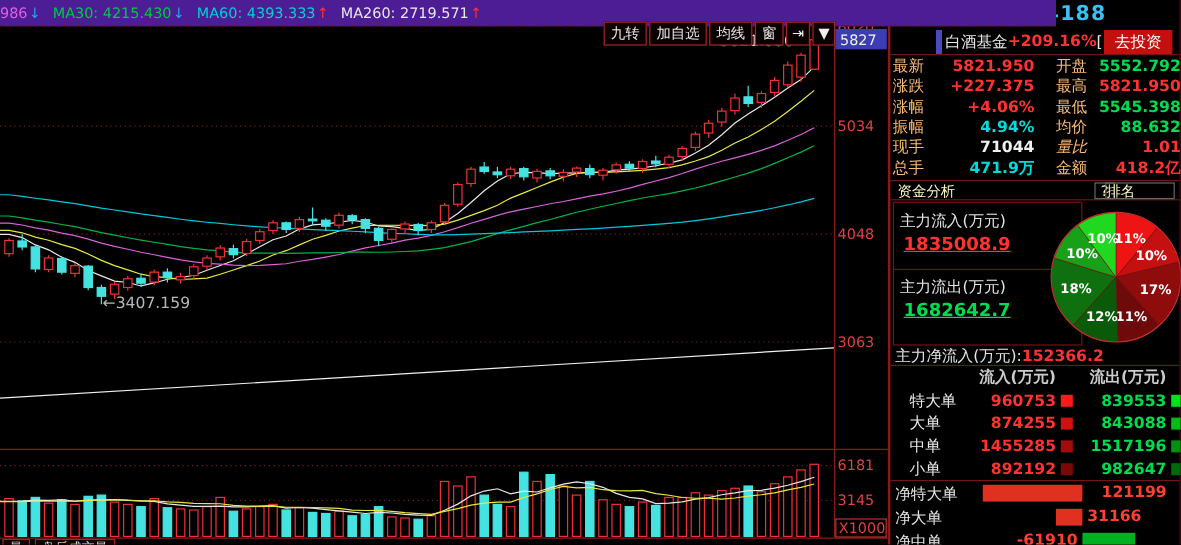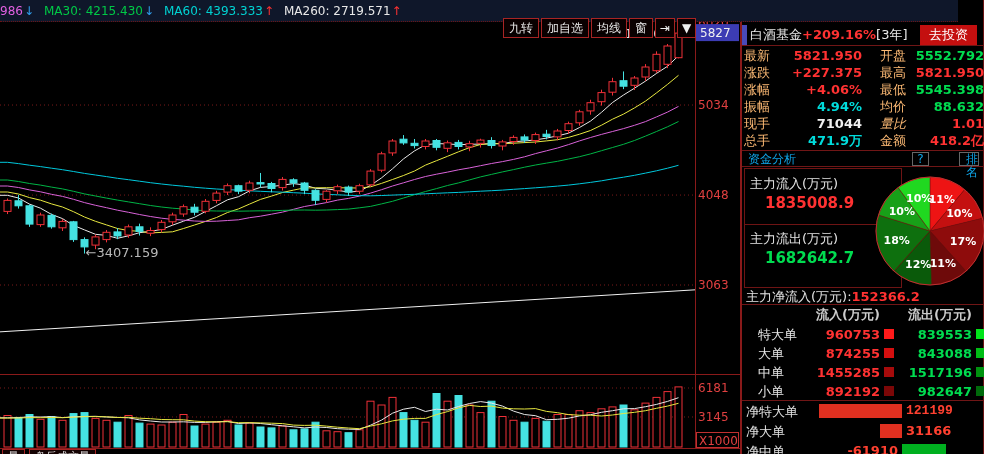--- a/index.html
+++ b/index.html
@@ -1,58 +1,58 @@
 <!DOCTYPE html>
 <html><head>
 <meta charset="utf-8">
 <style>
   html,body{margin:0;padding:0;background:#000;}
   *{box-sizing:border-box;}
   .screen{position:relative;width:984px;height:454px;background:#000;overflow:hidden;
           font-family:"DejaVu Sans",sans-serif;-webkit-font-smoothing:none;}
   
-  .topbar{position:absolute;left:0;top:0;width:958px;height:22px;background:#0f172a;
+  .topbar{position:absolute;left:0;top:0;width:880px;height:22px;background:#4c1d95;
           border-bottom:1px dotted #6a1414;z-index:5;}
   .ma-wrap{position:absolute;left:0;top:0;height:22px;display:flex;align-items:center;
            gap:4px;font-size:12px;white-space:nowrap;}
   .ma-item{display:flex;align-items:center;gap:1px;margin-right:6px;}
   .tb-btns{position:absolute;left:503px;top:18px;height:20px;display:flex;gap:2px;text-decoration:underline;}
   .tbtn{border:1px solid #a82424;color:#e8e8e8;font-size:12px;line-height:18px;
         padding:0 5px;background:#0a0000;cursor:pointer;}
   .tbtn.icon{padding:0 4px;color:#f0f0f0;}
   
   .rpanel{position:absolute;left:740px;top:0;width:244px;height:454px;background:#000;
           border-left:2px solid #8a1a1a;border-right:1px solid #6a1414;}
   .title-row{position:absolute;left:0;top:0;width:100%;height:22px;text-align:center;
              font-weight:bold;font-size:17px;letter-spacing:1px;}
   .t-name{color:#2cd8dc;} .t-code{color:#38c0f8;margin-left:6px;}
   .fund-row{position:absolute;left:0;top:24px;width:100%;height:21px;display:flex;
-            align-items:center;font-size:13px;white-space:nowrap;}
+            align-items:center;font-size:13px;white-space:nowrap;justify-content:center;}
   .fund-stripe{width:5px;height:20px;background:#4a4ab8;margin-right:3px;}
   .fund-name{color:#e8e8e8;} .fund-chg{color:#ff3232;font-weight:bold;}
   .fund-period{color:#e8e8e8;}
   .invest-btn{position:absolute;right:6px;top:1px;background:#c40f0f;color:#fff;
               font-size:13px;padding:1px 9px;cursor:pointer;}
   .hline{position:absolute;left:0;width:100%;height:0;border-top:1px solid #701616;}
   .quote{position:absolute;left:2px;top:47px;width:240px;display:grid;
          grid-template-columns:40px 78px 44px 1fr;font-size:13px;line-height:17px;}
   .quote .lbl{color:#fdba74;} .quote .val{text-align:right;font-weight:bold;}
   .v-red{color:#ff3232;} .v-green{color:#00dc50;text-align:right;} .v-cyan{color:#00dcdc;} .v-white{color:#f0f0f0;}
   .fa-bar{position:absolute;left:0;top:150px;width:100%;height:17px;
           border-top:1px solid #701616;border-bottom:1px solid #701616;
-          font-size:12px;color:#0ea5e9;line-height:16px;}
+          font-size:12px;color:#fef9c3;line-height:16px;}
   .fa-title{margin-left:6px;}
   .fa-help{position:absolute;right:54px;top:1px;width:17px;height:14px;border:1px solid #666;
            text-align:center;line-height:13px;cursor:pointer;}
-  .fa-rank{position:absolute;right:4px;top:1px;width:20px;height:14px;border:1px solid #666;
-           text-align:right;line-height:13px;cursor:pointer;}
+  .fa-rank{position:absolute;right:4px;top:1px;width:58px;height:14px;border:1px solid #666;
+           text-align:left;line-height:13px;cursor:pointer;}
   .flow{position:absolute;left:0;top:168px;width:100%;height:120px;}
   .flow-box{position:absolute;left:2px;top:0;width:158px;height:120px;border:1px solid #6e1414;}
   .flow-lbl{position:absolute;left:5px;font-size:13px;color:#e4e4e4;white-space:nowrap;}
-  .flow-val{position:absolute;left:20px;font-size:15px;font-weight:bold;}
+  .flow-val{position:absolute;left:8px;font-size:15px;font-weight:bold;text-decoration:underline;}
   .flow-div{position:absolute;left:0;top:55px;width:100%;border-top:1px solid #6e1414;}
   .net-row{position:absolute;left:0;top:288px;width:100%;height:16px;font-size:13px;}
   .net-lbl{color:#e4e4e4;margin-left:4px;} .net-val{color:#ff3232;font-weight:bold;}
   .otable{position:absolute;left:16px;top:305px;width:240px;font-size:13px;}
   .ohead{display:grid;grid-template-columns:50px 72px 16px 76px 16px;height:20px;
          line-height:20px;color:#cccccc;}
   .orow{display:grid;grid-template-columns:50px 72px 16px 76px 16px;height:19px;
         line-height:19px;}
   .orow .rl{color:#e8e8e8;} .num{text-align:right;font-weight:bold;}
   .sq{width:10px;height:10px;margin:4px 0 0 4px;}
@@ -449,21 +449,21 @@
             <div class="sq" style="background: rgb(0, 106, 11);"></div>
           </div>
         </div>
     </div>
     <div class="hline" style="top:400px"></div>
 
     <div class="nets">
         <div class="nrow">
           <span class="nl">净特大单</span>
           <div class="nbar" style="background: rgb(224, 48, 32); width: 83px; left: 77px;"></div>
-          <span class="nval" style="left: 164px; font-family: Liberation Mono, monospace;">121199</span>
+          <span class="nval" style="left: 176px;">121199</span>
         </div>
         <div class="nrow">
           <span class="nl">净大单</span>
           <div class="nbar" style="background: rgb(224, 48, 32); width: 22px; left: 138px;"></div>
           <span class="nval" style="left: 164px;">31166</span>
         </div>
         <div class="nrow">
           <span class="nl">净中单</span>
           <div class="nbar" style="background: rgb(0, 176, 32); width: 44px; left: 160px;"></div>
           <span class="nval" style="left: 0px; width: 156px; text-align: right;">-61910</span>

